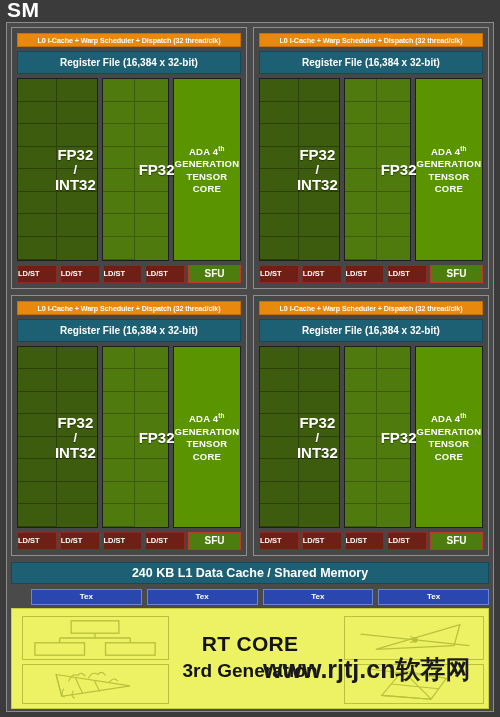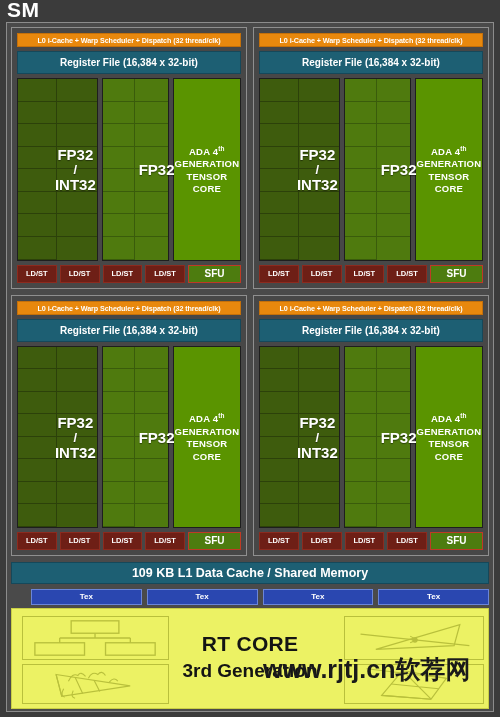--- a/index.html
+++ b/index.html
@@ -146,21 +146,20 @@
     gap: 3px;
     height: 18px;
   }
   .ldst {
     flex: 1;
     background: #6e1f16;
     border: 1px solid #8c2a1e;
     color: #ffffff;
     font-size: 7.5px;
     font-weight: bold;
-    text-align: center;
     line-height: 16px;
   }
   .sfu {
     flex: 1.35;
     background: #4d7c0f;
     border: 1px solid #bf3a25;
     color: #ffffff;
     font-size: 10px;
     font-weight: bold;
     text-align: center;
@@ -511,21 +510,21 @@
           <div class="ldst">LD/ST</div>
           <div class="ldst">LD/ST</div>
           <div class="ldst">LD/ST</div>
           <div class="ldst">LD/ST</div>
           <div class="sfu">SFU</div>
         </div>
       </div>
 
     </div>
 
-    <div class="l1-bar">109 KB L1 Data Cache / Shared Memory</div>
+    <div class="l1-bar">240 KB L1 Data Cache / Shared Memory</div>
 
     <div class="tex-row">
       <div class="tex">Tex</div>
       <div class="tex">Tex</div>
       <div class="tex">Tex</div>
       <div class="tex">Tex</div>
     </div>
 
     <div class="rt-core">
 

